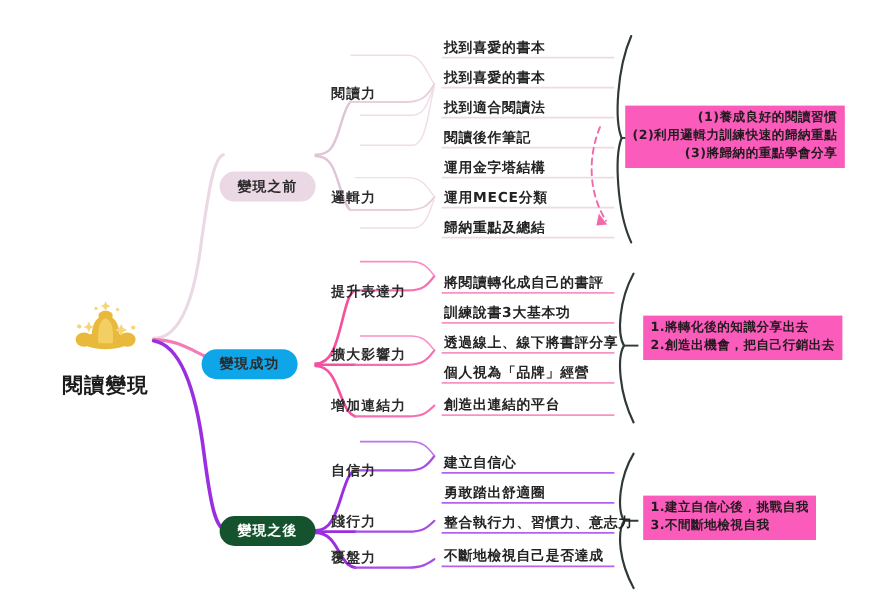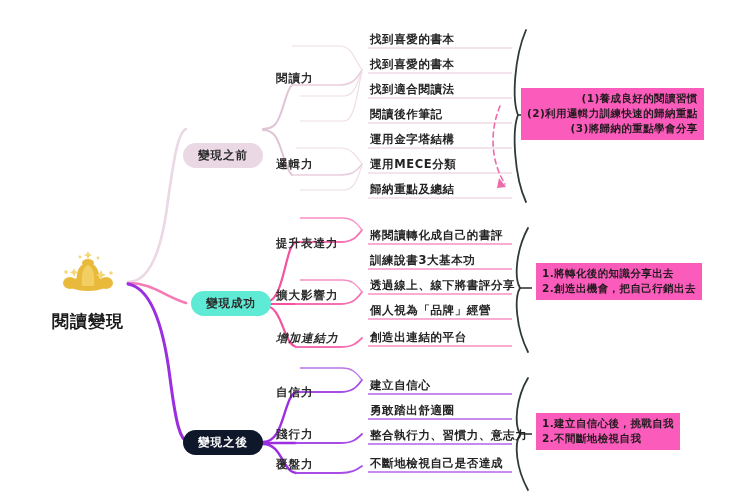--- a/index.html
+++ b/index.html
@@ -65,31 +65,31 @@
   }
   .pill-1 {
     left: 183px;
     top: 117px;
     width: 80px;
     background: #ead8e4;
     color: #2b2b2b;
     margin-top: 26px;
   }
   .pill-2 {
-    left: 191px;
+    left: 168px;
     top: 291px;
     width: 80px;
-    background: #5eead4;
+    background: #0ea5e9;
     color: #2b2b2b;
   }
   .pill-3 {
     left: 183px;
     top: 430px;
     width: 80px;
-    background: #0f172a;
+    background: #14532d;
     color: #ffffff;
   }
 
   
   .mid {
     position: absolute;
     font-size: 11.5px;
     font-weight: bold;
     color: #2b2b2b;
     letter-spacing: 1px;
@@ -228,21 +228,21 @@
   </div>
 
   <div class="pill pill-1">變現之前</div>
   <div class="pill pill-2">變現成功</div>
   <div class="pill pill-3">變現之後</div>
 
   <div class="mid" style="left:276px; top:71px;">閱讀力</div>
   <div class="mid" style="left:276px; top:157px;">邏輯力</div>
   <div class="mid" style="left:276px; top:236px;">提升表達力</div>
   <div class="mid" style="left:276px; top:288px;">擴大影響力</div>
-  <div class="mid" style="left:276px; top:331px;font-style:italic;">增加連結力</div>
+  <div class="mid" style="left:276px; top:331px;">增加連結力</div>
   <div class="mid" style="left:276px; top:385px;">自信力</div>
   <div class="mid" style="left:276px; top:427px;">踐行力</div>
   <div class="mid" style="left:276px; top:457px;">覆盤力</div>
 
   <div class="leaf" style="left:370px; top:32px;">找到喜愛的書本</div>
   <div class="leaf" style="left:370px; top:57px;">找到喜愛的書本</div>
   <div class="leaf" style="left:370px; top:82px;">找到適合閱讀法</div>
   <div class="leaf" style="left:370px; top:107px;">閱讀後作筆記</div>
   <div class="leaf" style="left:370px; top:132px;">運用金字塔結構</div>
   <div class="leaf" style="left:370px; top:157px;">運用MECE分類</div>
@@ -265,16 +265,16 @@
     <span class="note-line">(3)將歸納的重點學會分享</span>
   </div>
 
   <div class="note note-2">
     <span class="note-line">1.將轉化後的知識分享出去</span>
     <span class="note-line">2.創造出機會，把自己行銷出去</span>
   </div>
 
   <div class="note note-3">
     <span class="note-line">1.建立自信心後，挑戰自我</span>
-    <span class="note-line">2.不間斷地檢視自我</span>
+    <span class="note-line">3.不間斷地檢視自我</span>
   </div>
 
 </div>
 
 </body></html>

